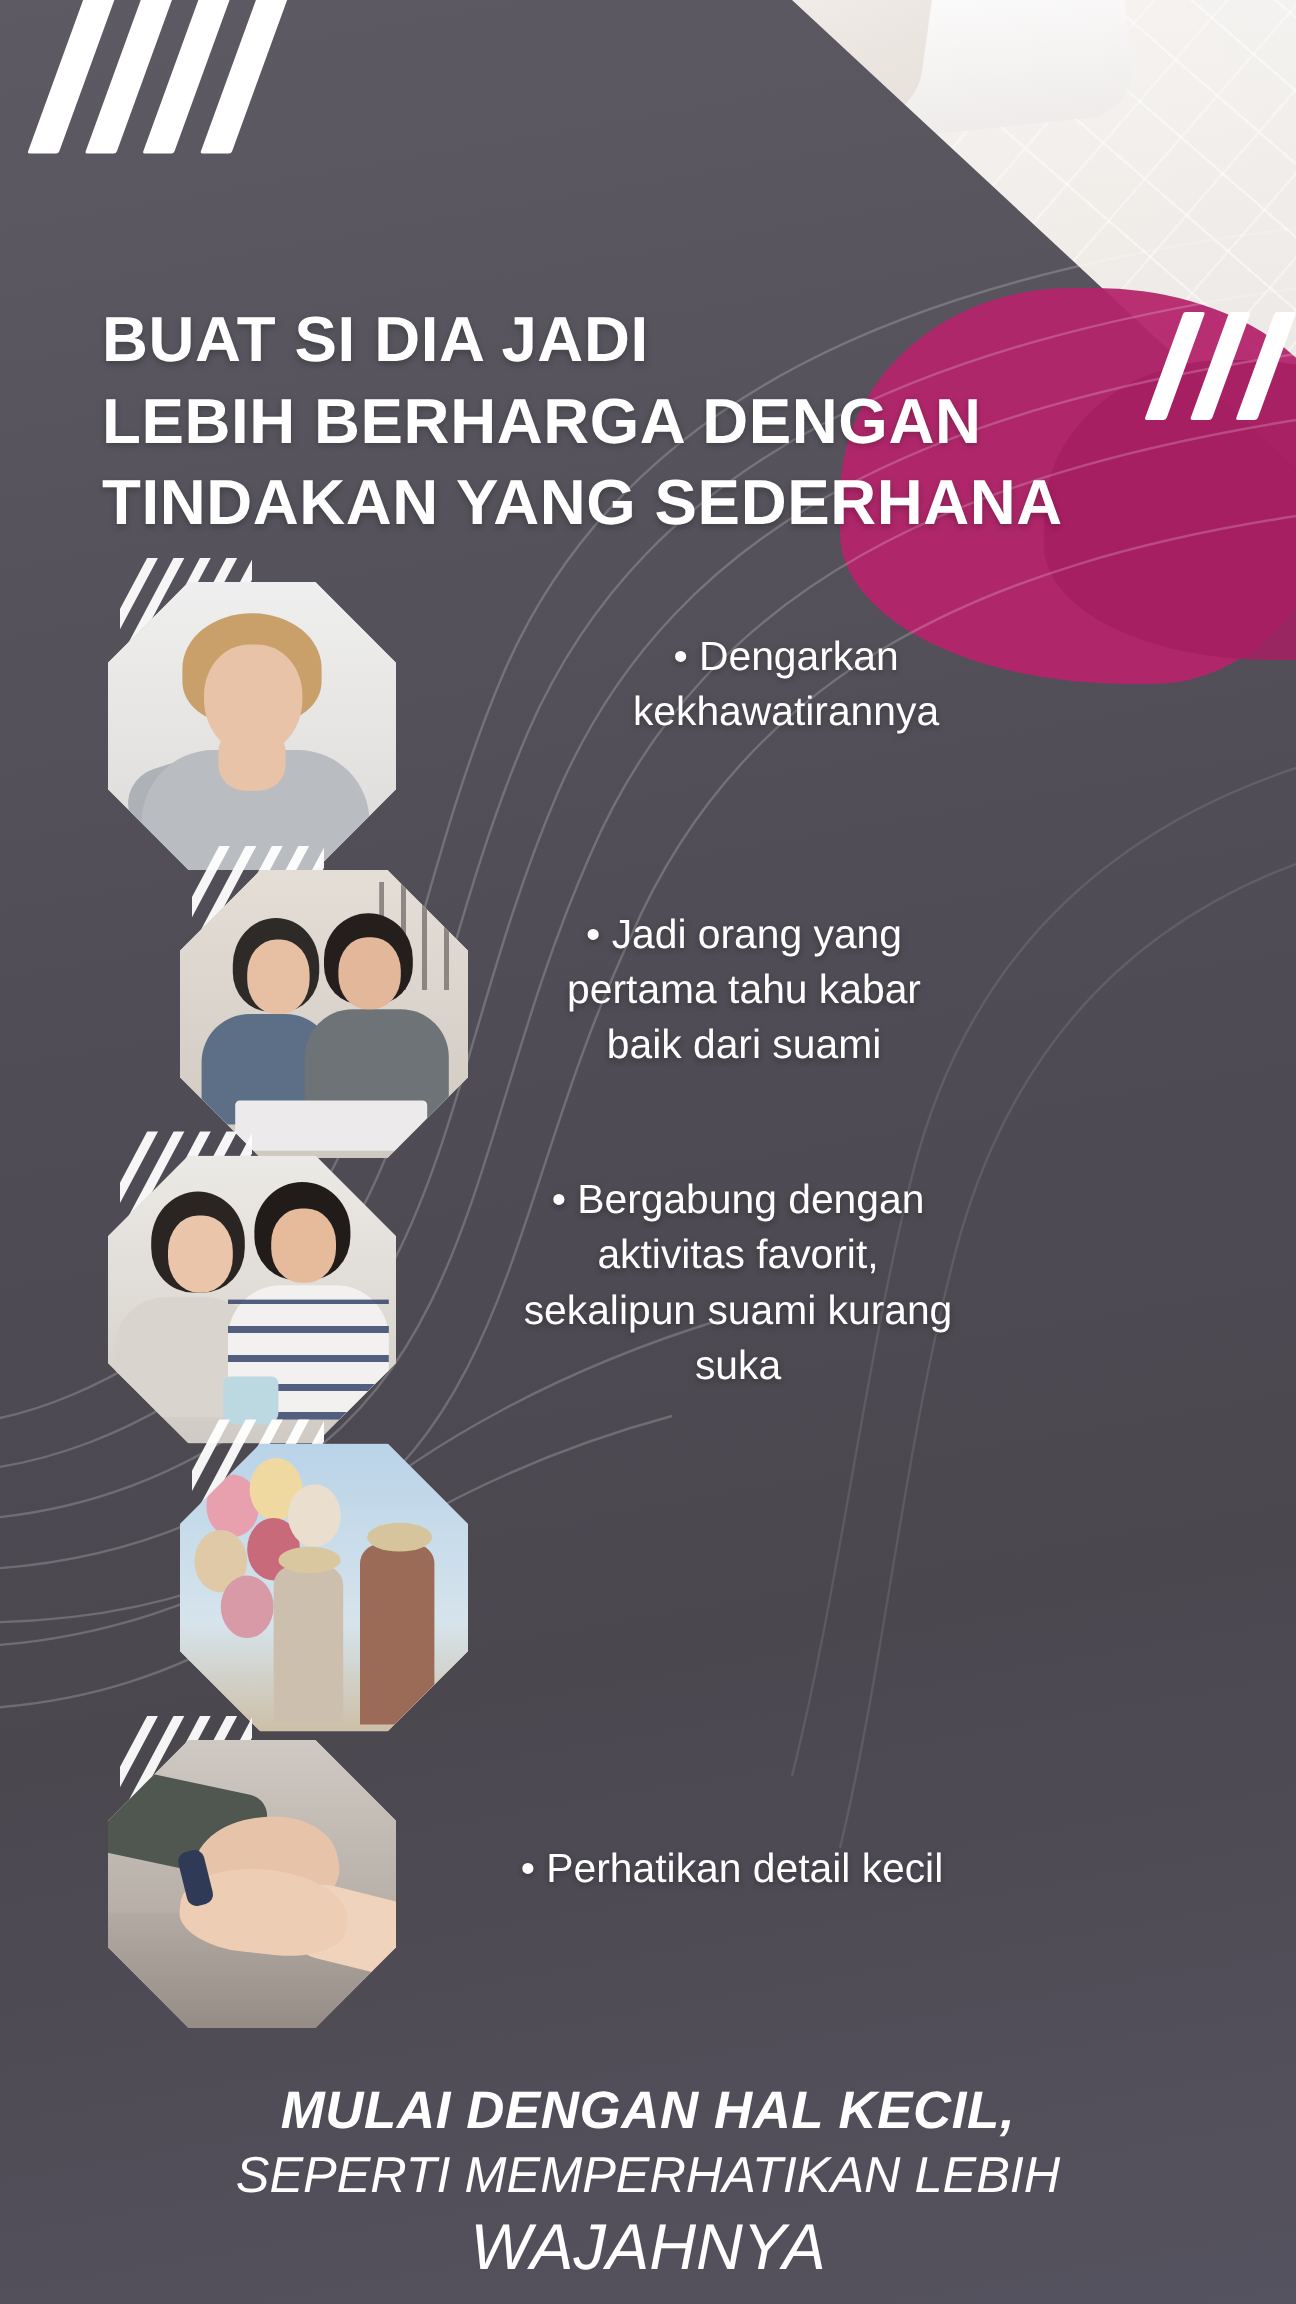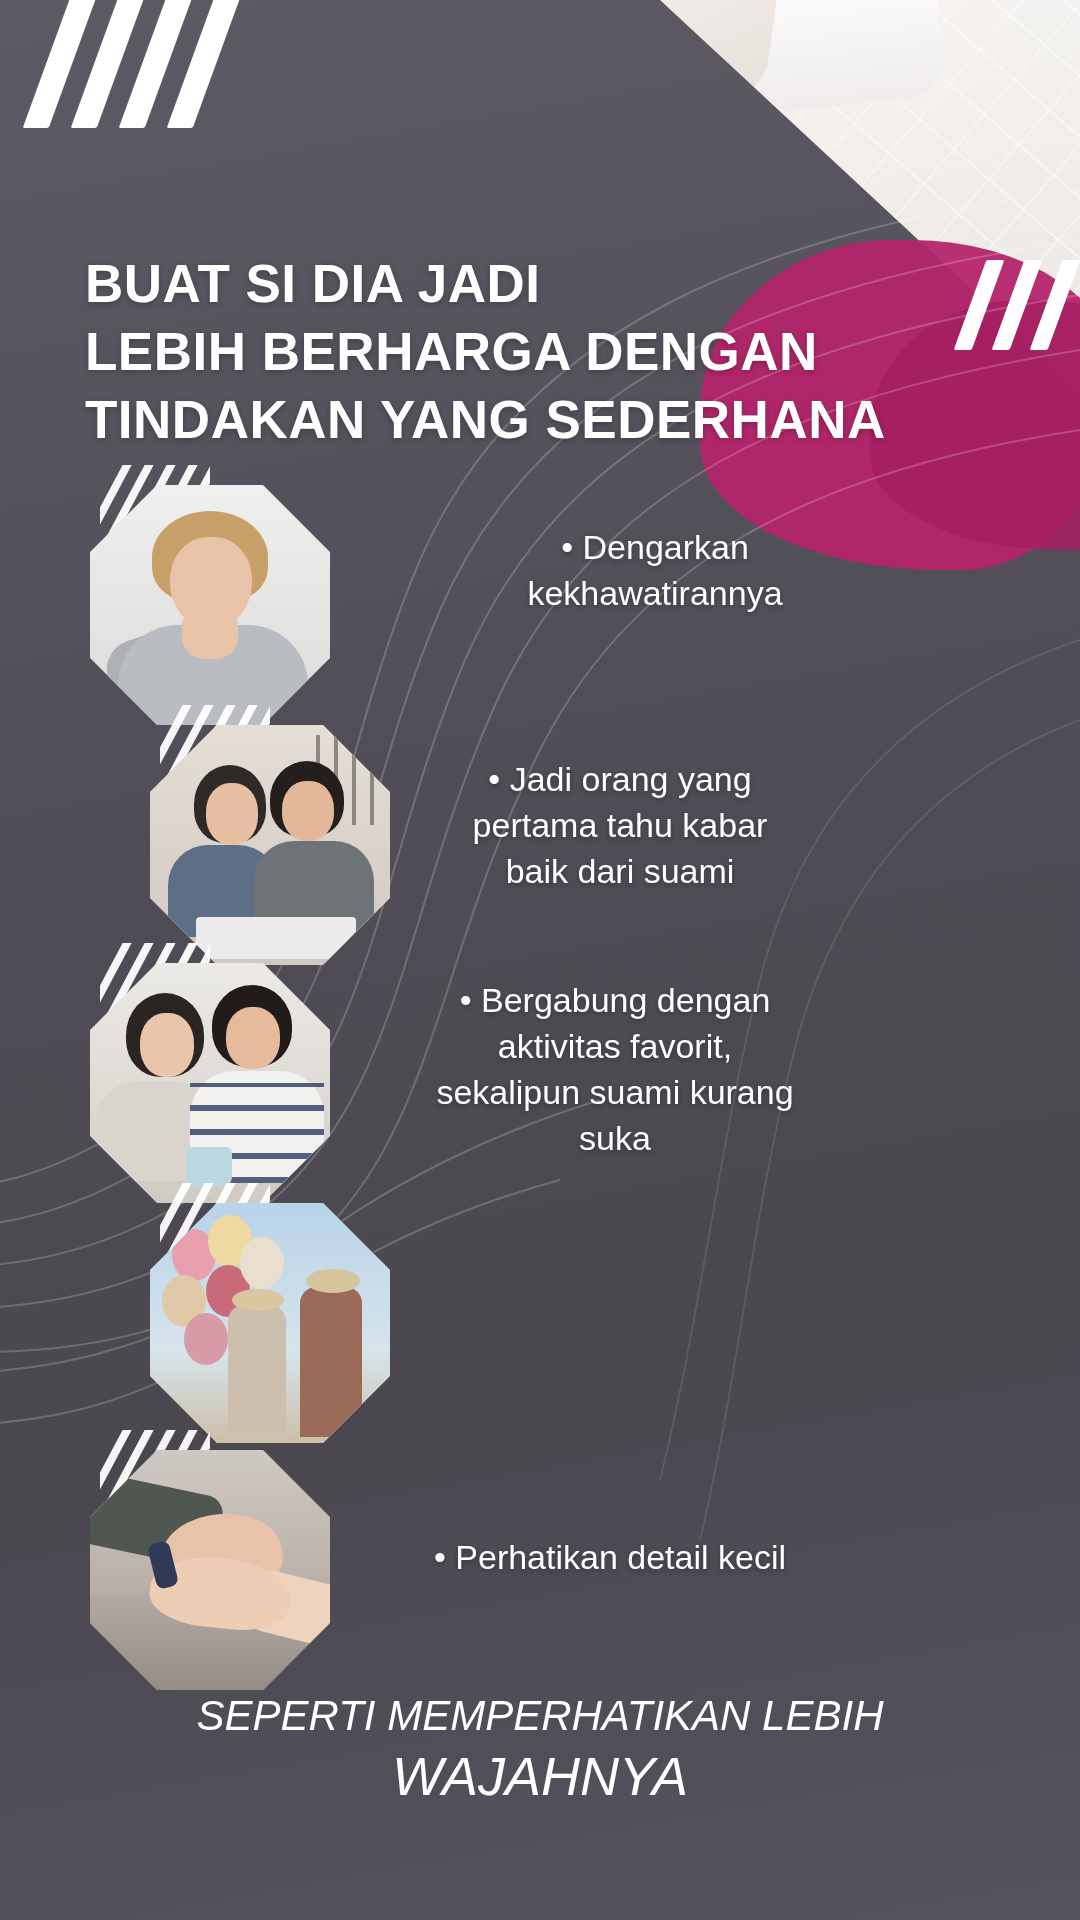--- a/index.html
+++ b/index.html
@@ -418,17 +418,18 @@
           <div class="arm-b"></div>
           <div class="hand-b"></div>
           <div class="band"></div>
         </div>
       </div>
     </div>
     <div class="bullet" style="left:340px; top:100px; width:540px;">• Perhatikan detail kecil</div>
   </div>
 
   <div class="footer" style="bottom:0; height:230px;">
+    <div class="l1" style="margin-top:40px;">MULAI DENGAN HAL KECIL,</div>
     <div class="l2">SEPERTI MEMPERHATIKAN LEBIH</div>
     <div class="l3">WAJAHNYA</div>
   </div>
 
 </div>
 
 </body></html>

